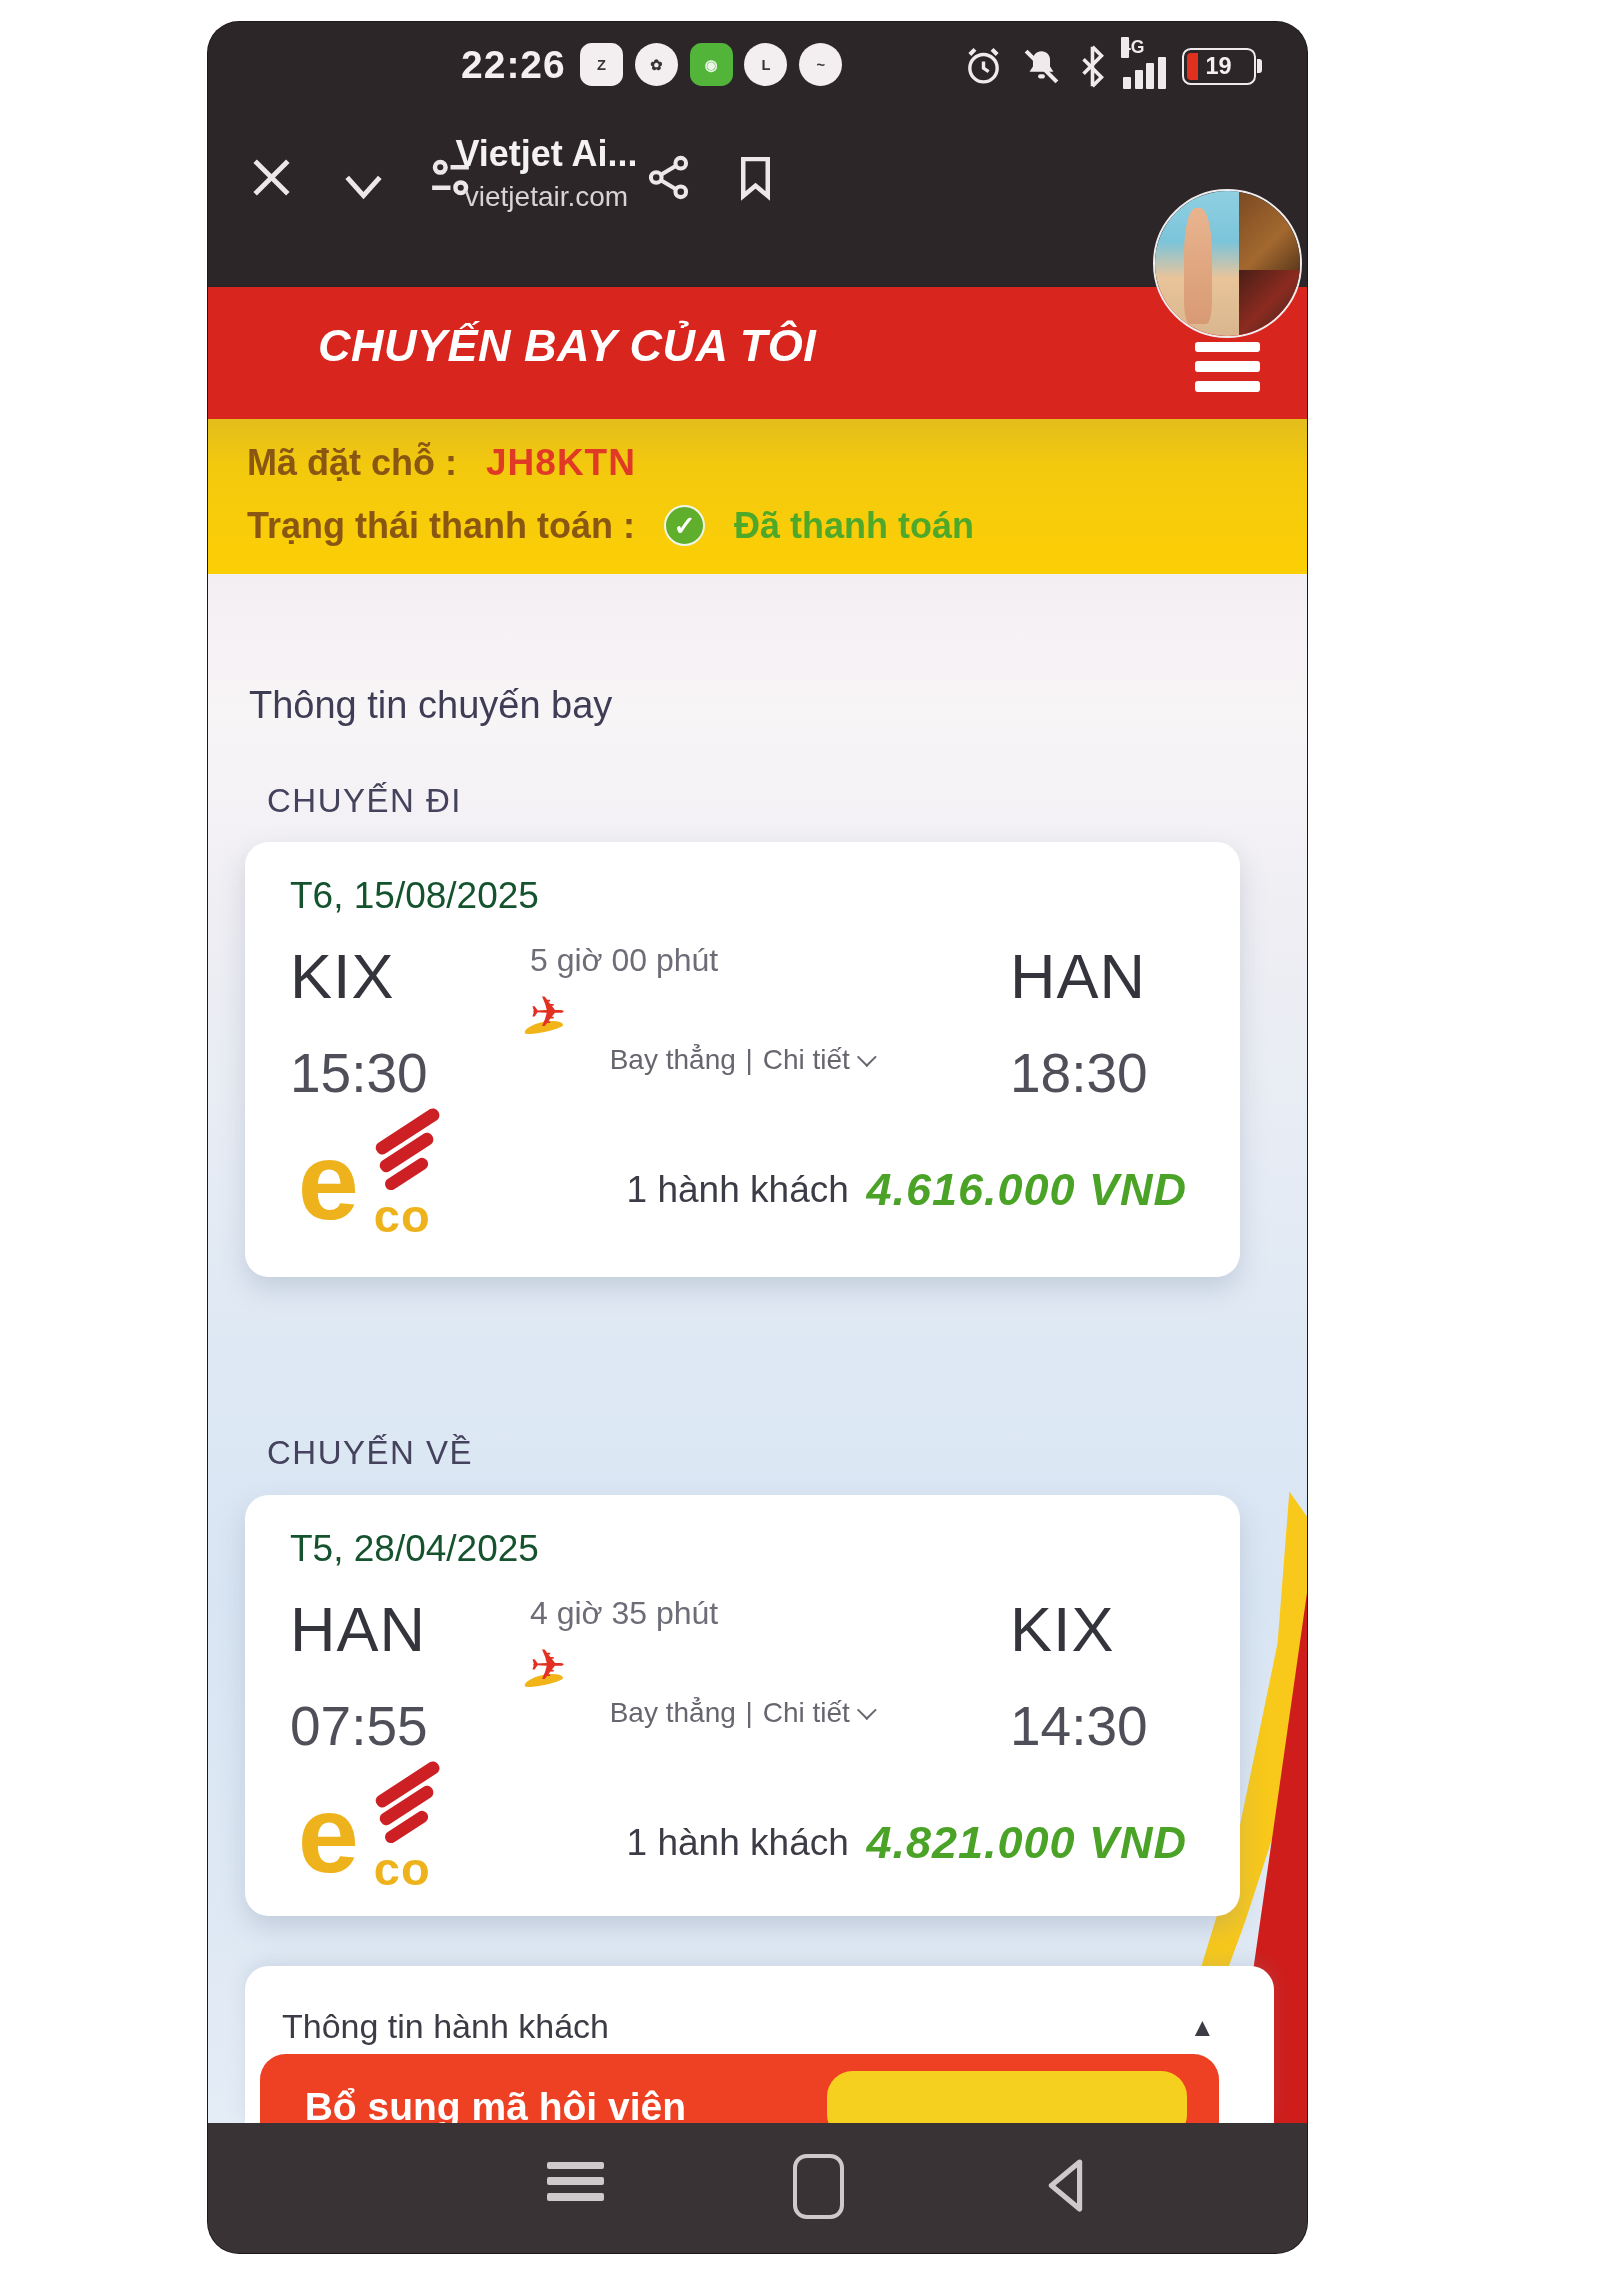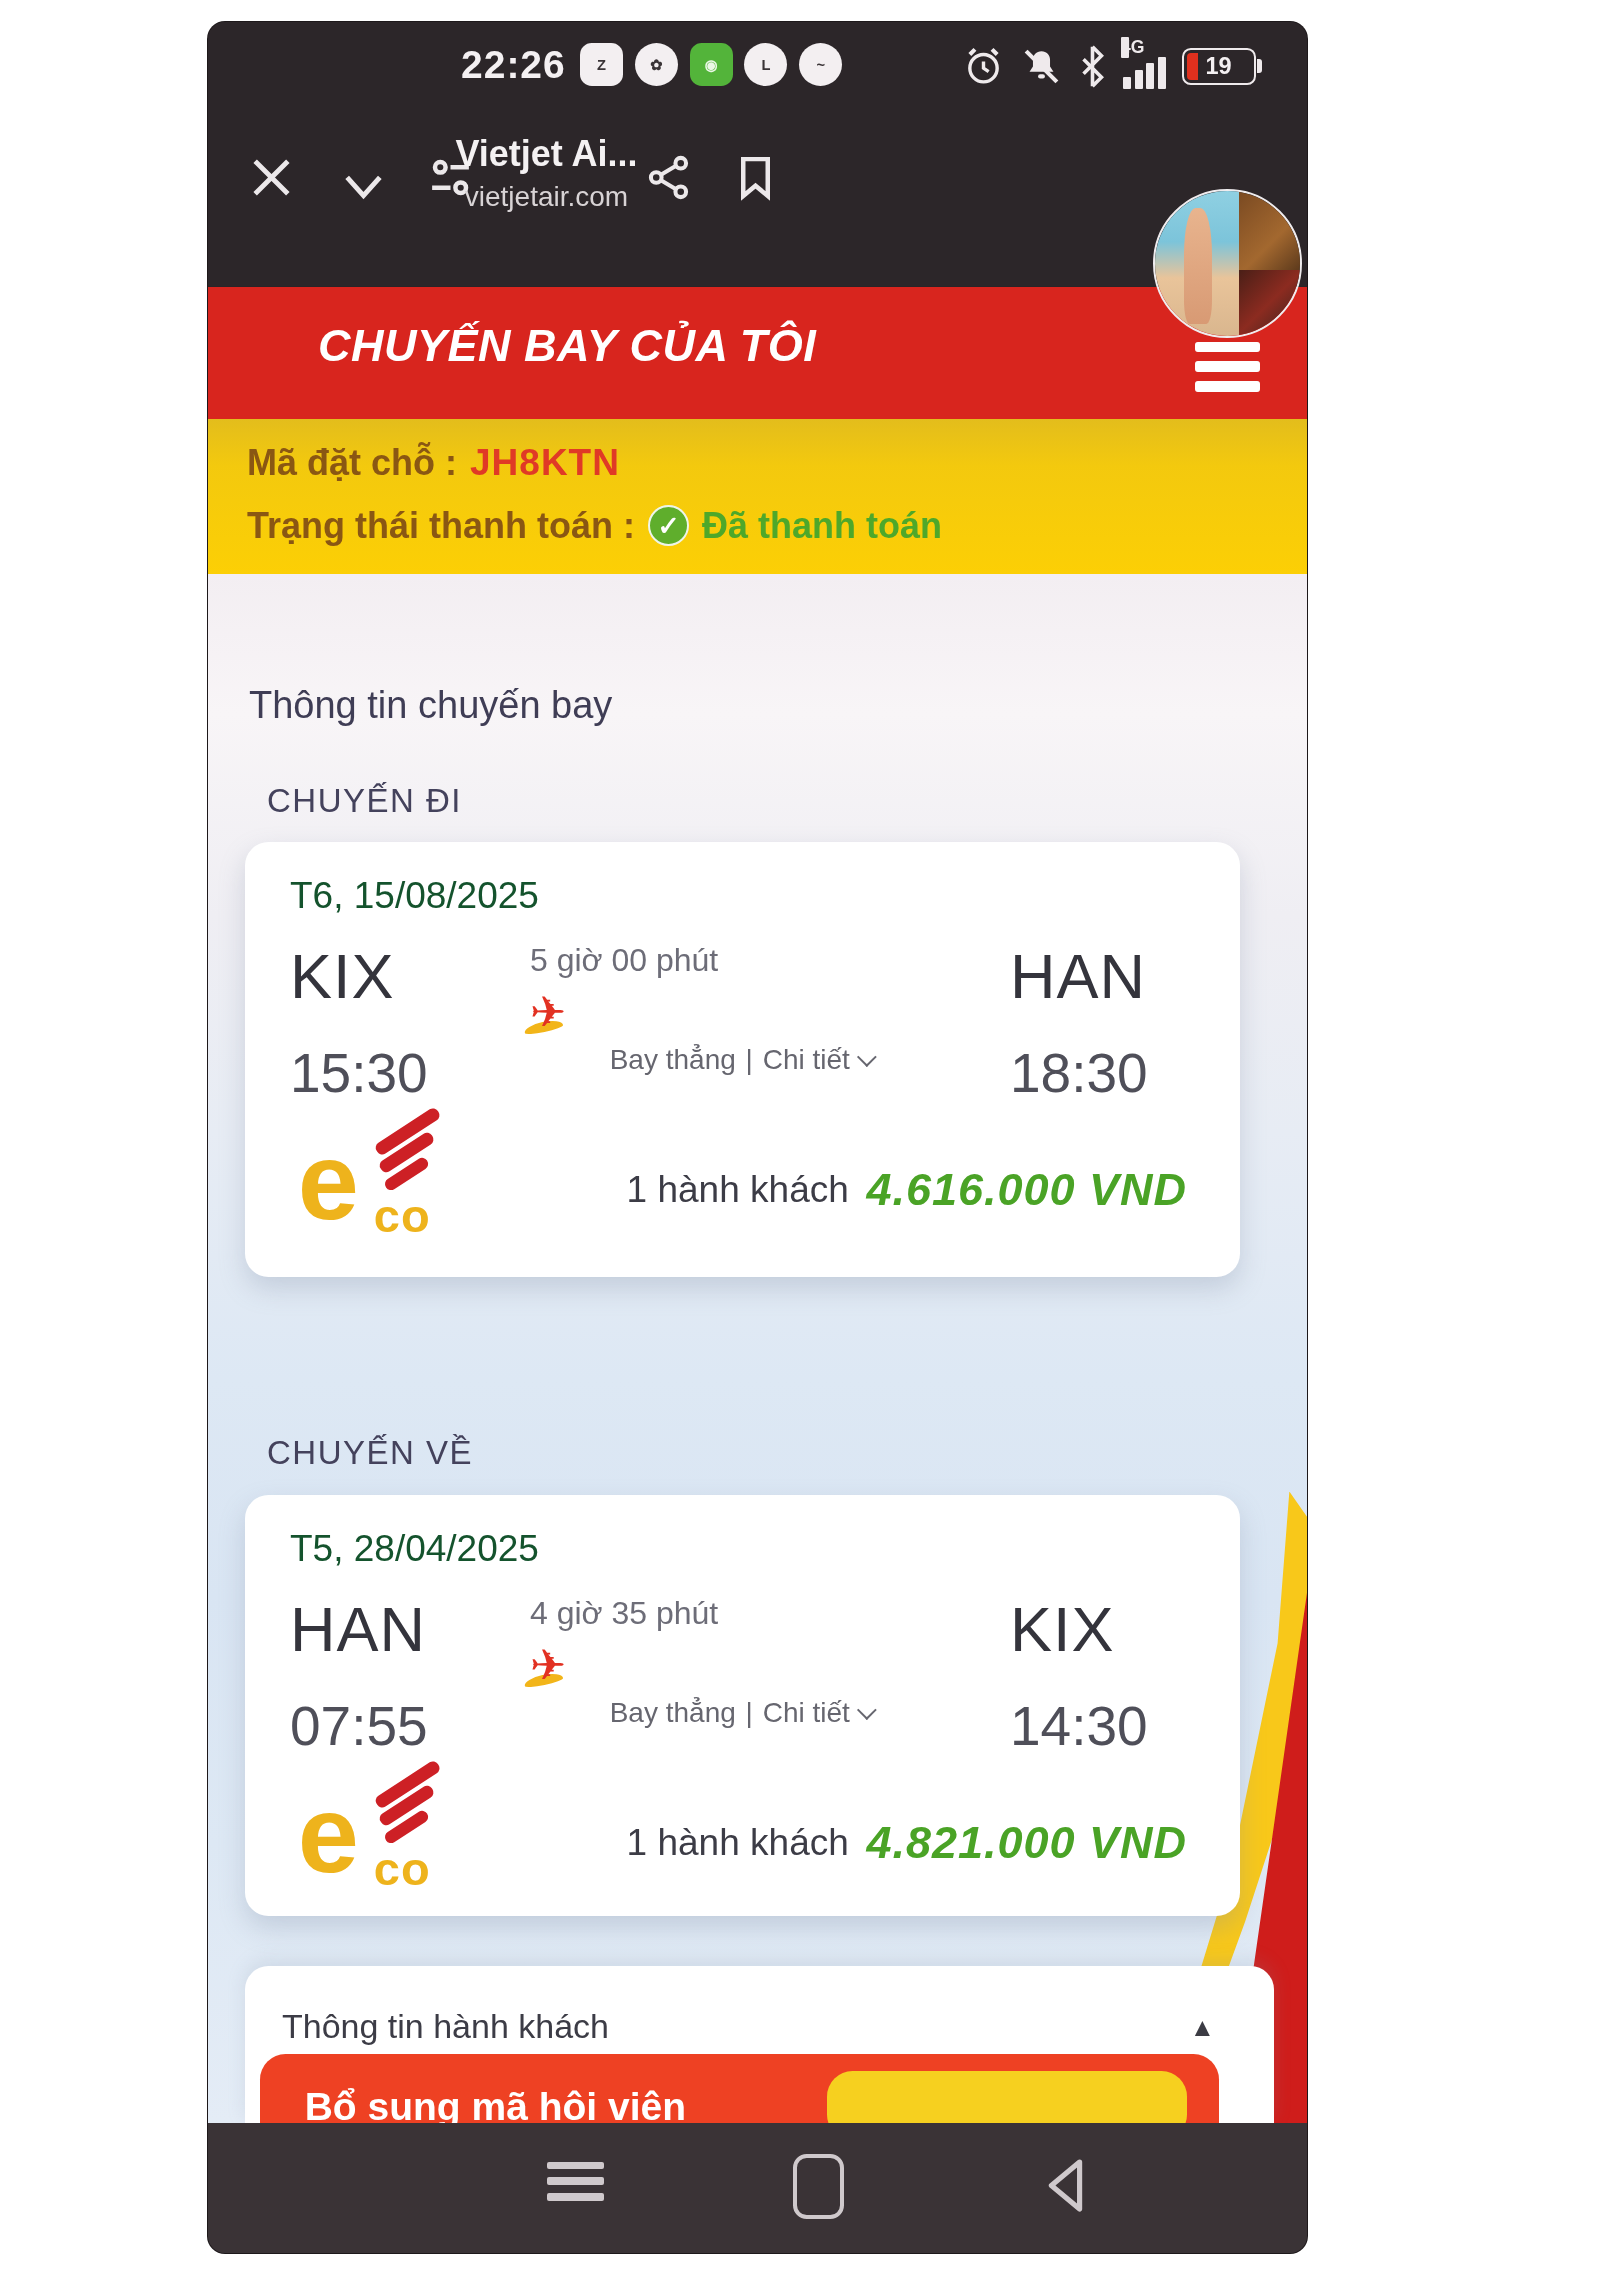--- a/index.html
+++ b/index.html
@@ -1,21 +1,21 @@
 <!DOCTYPE html>
 <html><head>
 <meta charset="utf-8">
 <style>
   html,body{margin:0;padding:0;background:#ffffff;}
   *{box-sizing:border-box;font-family:"Liberation Sans",sans-serif;}
   .page{position:relative;width:1613px;height:2285px;background:#ffffff;overflow:hidden;}
 
   
   .phone{position:absolute;left:208px;top:21.6px;width:1099px;height:2231px;
-         background:#2a2427;border-radius:17px;overflow:hidden;
+         background:#2a2427;border-radius:31px;overflow:hidden;
          box-shadow:0 0 0 1px #1d181a;}
 
   
   .statusbar{position:absolute;left:0;top:0;width:100%;height:86px;background:#2c2629;}
   .sb-time{position:absolute;left:253px;top:21.6px;color:#f4f0f2;font-size:39px;font-weight:bold;letter-spacing:1px;}
   .sb-left-icons{position:absolute;left:372px;top:21.6px;display:flex;gap:11.8px;align-items:center;}
   .notif{width:43px;height:43px;border-radius:11.8px;background:#f3eff1;display:flex;align-items:center;justify-content:center;font-size:14.7px;font-weight:bold;color:#3a3437;overflow:hidden;}
   .notif.round{border-radius:50%;}
   .notif.green{background:#53b43a;color:#eaf7e6;}
   .sb-right-icons{position:absolute;left:755px;top:23.5px;display:flex;gap:15.7px;align-items:center;height:43px;}
@@ -45,21 +45,21 @@
   
   .appheader{position:absolute;left:0;top:265px;width:100%;height:132px;background:#d8251e;}
   .appheader .title{position:absolute;left:110px;top:33px;width:421px;text-align:center;
        color:#ffffff;font-size:45px;font-weight:bold;font-style:italic;letter-spacing:0.5px;white-space:nowrap;}
   .menu-btn{position:absolute;right:47px;top:55px;width:65px;cursor:pointer;}
   .menu-btn i{display:block;height:10.8px;background:#ffffff;border-radius:2.9px;margin-bottom:8.8px;}
 
   
   .banner{position:absolute;left:0;top:397px;width:100%;height:155px;
           background:linear-gradient(180deg,#e3bd1c 0%,#f3c90e 30%,#fccf05 100%);}
-  .banner .row{position:absolute;left:39px;display:flex;align-items:center;gap:13px;white-space:nowrap;}
+  .banner .row{position:absolute;left:39px;display:flex;align-items:center;gap:29px;white-space:nowrap;}
   .banner .row1{top:23.5px;}
   .banner .row2{top:86px;}
   .b-label{color:#8a5713;font-size:36px;font-weight:bold;}
   .b-code{color:#e03a26;font-size:37px;font-weight:bold;letter-spacing:1px;}
   .b-paid{color:#4ea82a;font-size:36px;font-weight:bold;}
   .check{width:41px;height:41px;border-radius:50%;background:#5fae2c;color:#ffffff;
          display:flex;align-items:center;justify-content:center;font-size:26.5px;font-weight:bold;border:2px solid #eef5ea;}
 
   
   .content{position:absolute;left:0;top:552px;width:100%;height:1549px;overflow:hidden;

